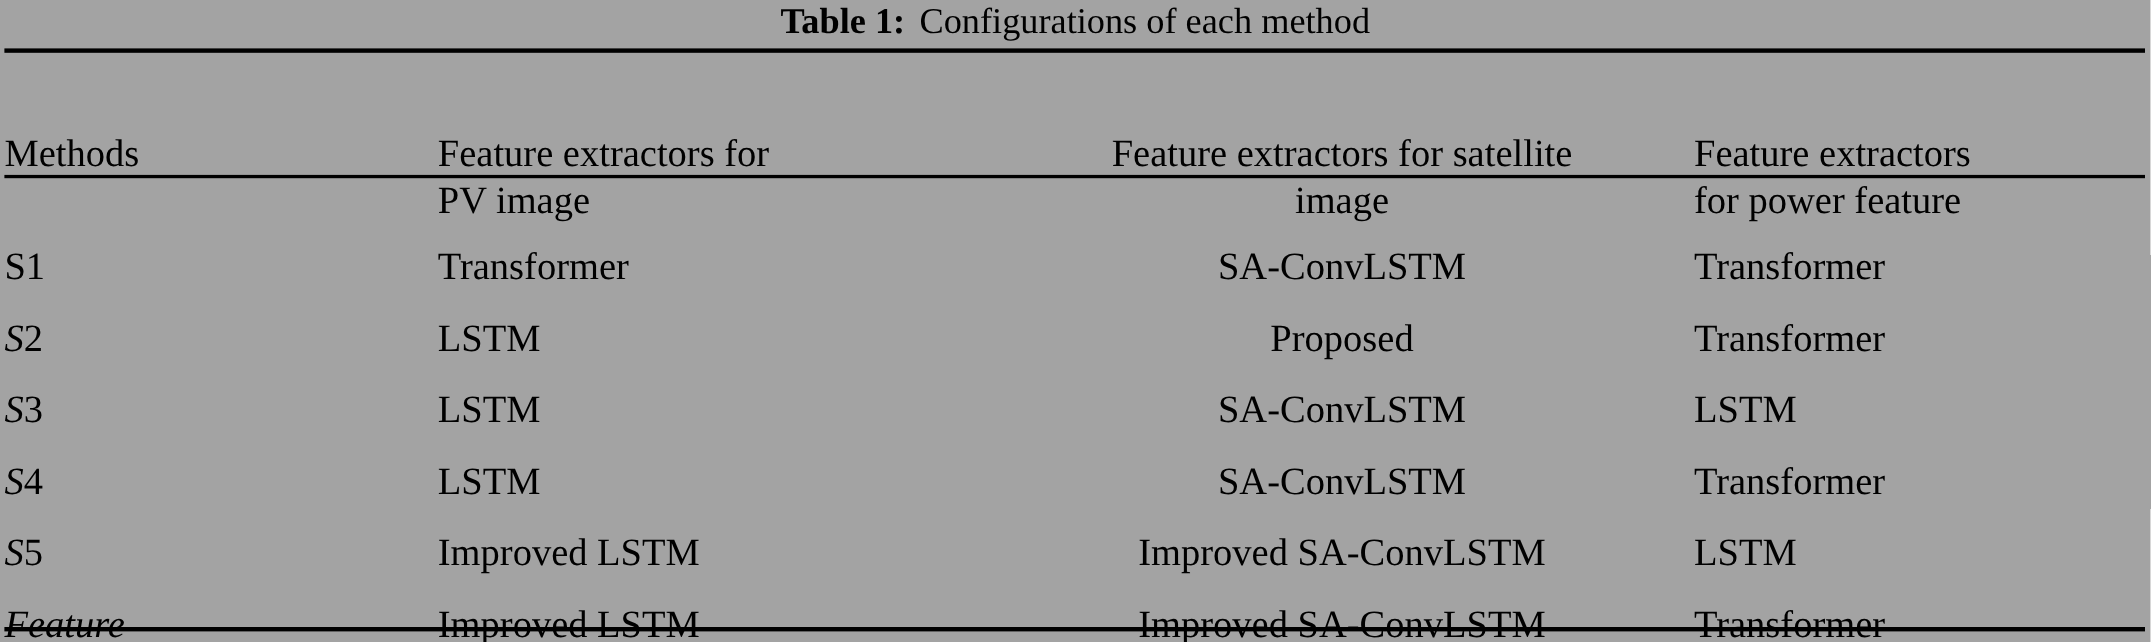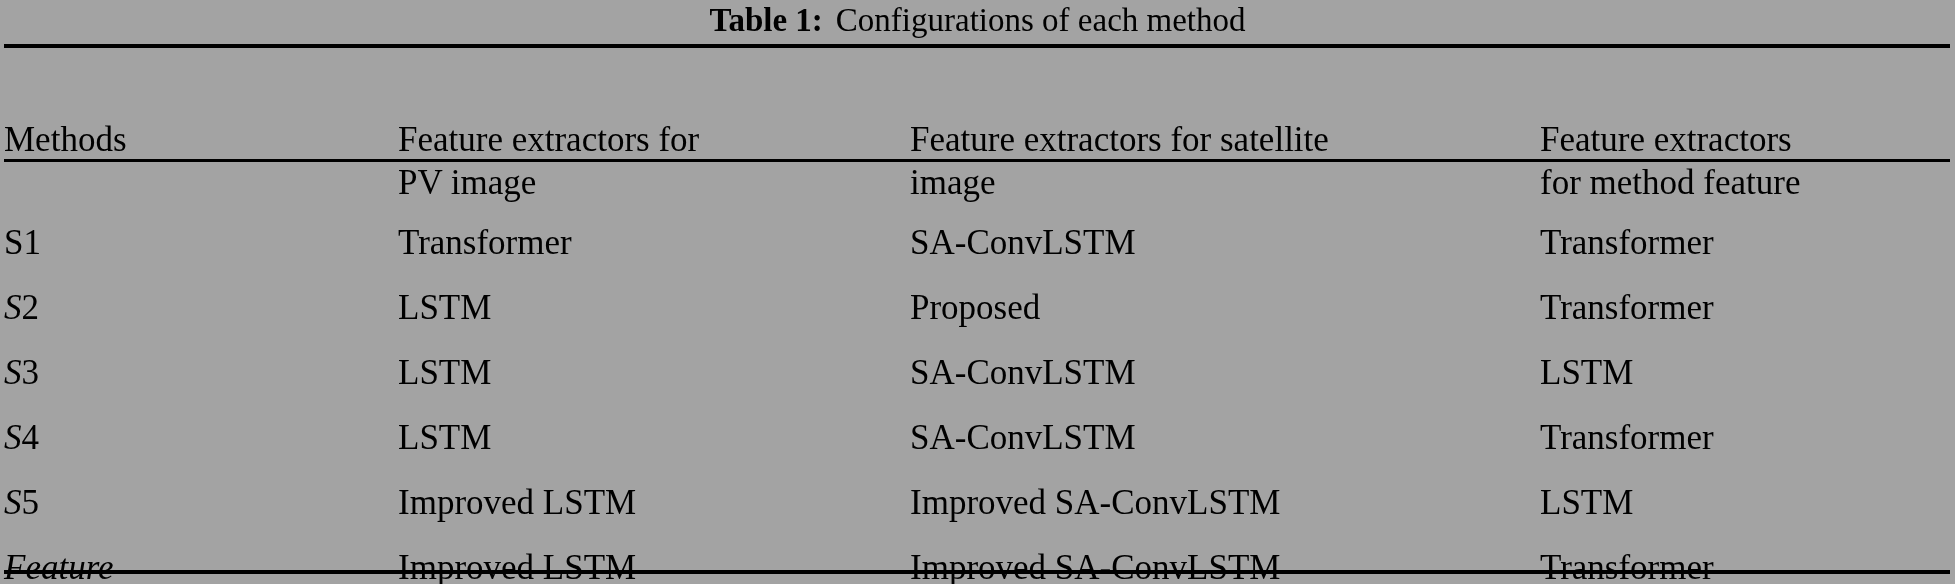--- a/index.html
+++ b/index.html
@@ -74,21 +74,21 @@
     top: 15px;
     font-size: 35px;
     line-height: 42px;
     white-space: pre-line;
     margin-top: 31px;
   }
 
   
   .c1 { left: 4px;    width: 380px; }
   .c2 { left: 398px;  width: 500px; }
-  .c3 { left: 910px;  width: 620px; }
+  .c3 { left: 910px;  width: 620px; text-align: center; }
   .c4 { left: 1540px; width: 410px; }
 
   
   .header-row { top: 72px; }
   .header-row .cell {
     font-size: 35px;
     line-height: 43px;
   }
 
   
@@ -122,21 +122,21 @@
 
   <div class="grid">
 
     <div class="row header-row">
       <div class="cell c1">Methods</div>
       <div class="cell c2">Feature extractors for
 PV image</div>
       <div class="cell c3">Feature extractors for satellite
 image</div>
       <div class="cell c4">Feature extractors
-for method feature</div>
+for power feature</div>
     </div>
 
     <div class="row r0">
       <div class="cell c1">S1</div>
       <div class="cell c2">Transformer</div>
       <div class="cell c3">SA-ConvLSTM</div>
       <div class="cell c4">Transformer</div>
     </div>
 
     <div class="row r1">

